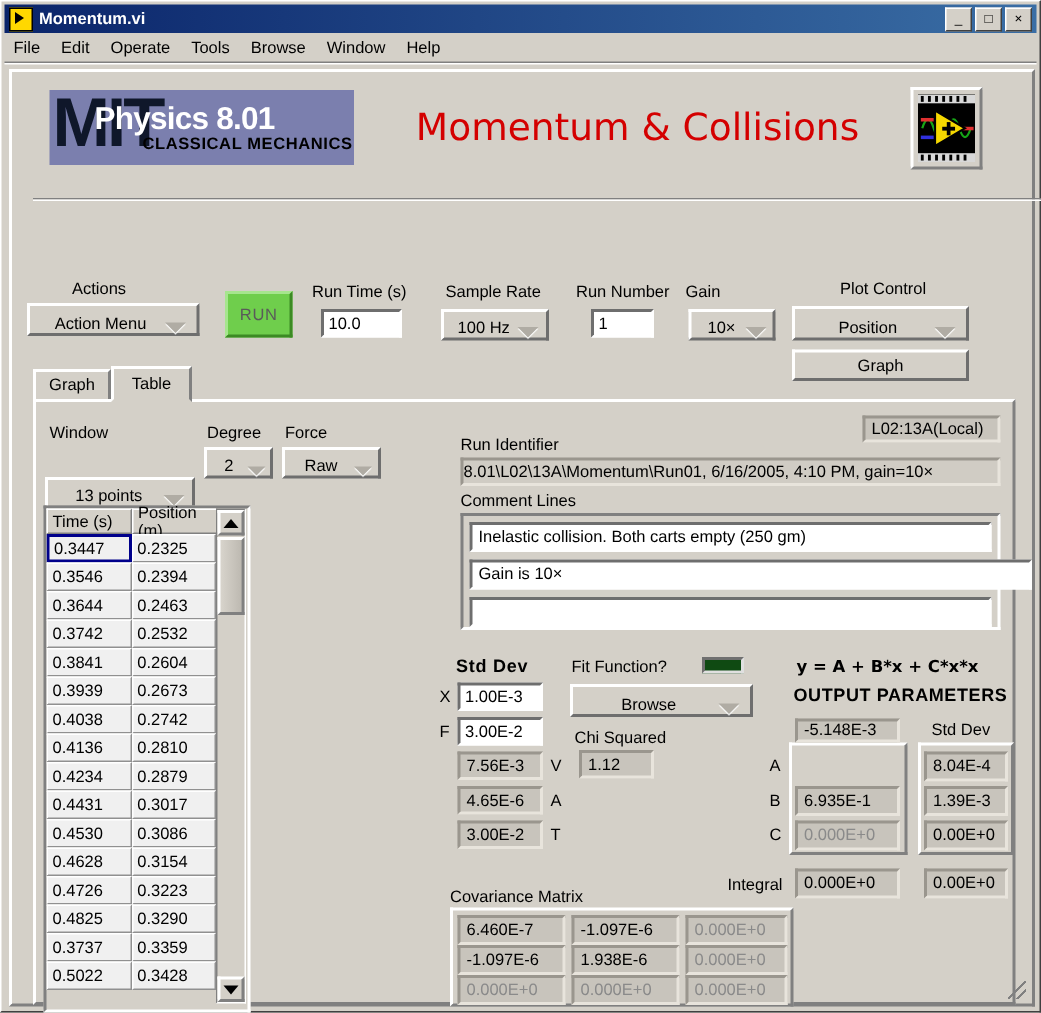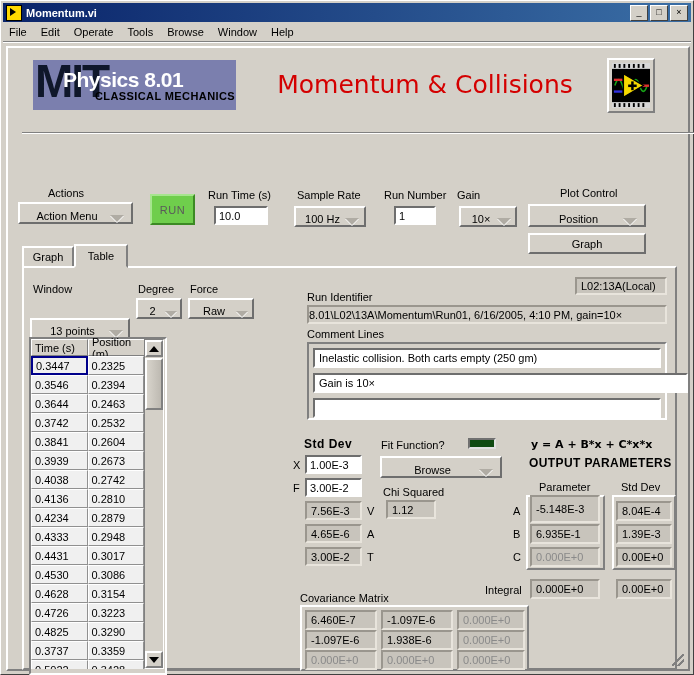--- a/index.html
+++ b/index.html
@@ -424,24 +424,20 @@
         </div>
         <div class="trow">
           <div class="tcell">0.4136</div>
           <div class="tcell">0.2810</div>
         </div>
         <div class="trow">
           <div class="tcell">0.4234</div>
           <div class="tcell">0.2879</div>
         </div>
         <div class="trow">
-          <div class="tcell">0.4333</div>
-          <div class="tcell">0.2948</div>
-        </div>
-        <div class="trow">
           <div class="tcell">0.4431</div>
           <div class="tcell">0.3017</div>
         </div>
         <div class="trow">
           <div class="tcell">0.4530</div>
           <div class="tcell">0.3086</div>
         </div>
         <div class="trow">
           <div class="tcell">0.4628</div>
           <div class="tcell">0.3154</div>
@@ -497,21 +493,21 @@
 
     <div class="eq" style="left:523px;top:390px;">y = A + B*x + C*x*x</div>
     <div class="lbl bold" style="left:521px;top:408px;font-size:12px;letter-spacing:0.4px;">OUTPUT PARAMETERS</div>
     <div class="lbl" style="left:531px;top:433px;">Parameter</div>
     <div class="lbl" style="left:613px;top:433px;">Std Dev</div>
 
     <div class="frameg" style="left:518px;top:447px;width:79px;height:75px;"></div>
     <div class="frameg" style="left:604px;top:447px;width:64px;height:75px;"></div>
 
     <div class="lbl" style="left:505px;top:457px;">A</div>
-    <div class="indicator" style="left:522px;top:447px;width:70px;height:28px;">-5.148E-3</div>
+    <div class="indicator" style="left:522px;top:431px;width:70px;height:16px;">-5.148E-3</div>
     <div class="indicator" style="left:608px;top:453px;width:56px;height:20px;">8.04E-4</div>
 
     <div class="lbl" style="left:505px;top:480px;">B</div>
     <div class="indicator" style="left:522px;top:476px;width:70px;height:20px;">6.935E-1</div>
     <div class="indicator" style="left:608px;top:476px;width:56px;height:20px;">1.39E-3</div>
 
     <div class="lbl" style="left:505px;top:503px;">C</div>
     <div class="indicator dim" style="left:522px;top:499px;width:70px;height:20px;">0.000E+0</div>
     <div class="indicator" style="left:608px;top:499px;width:56px;height:20px;">0.00E+0</div>
 

